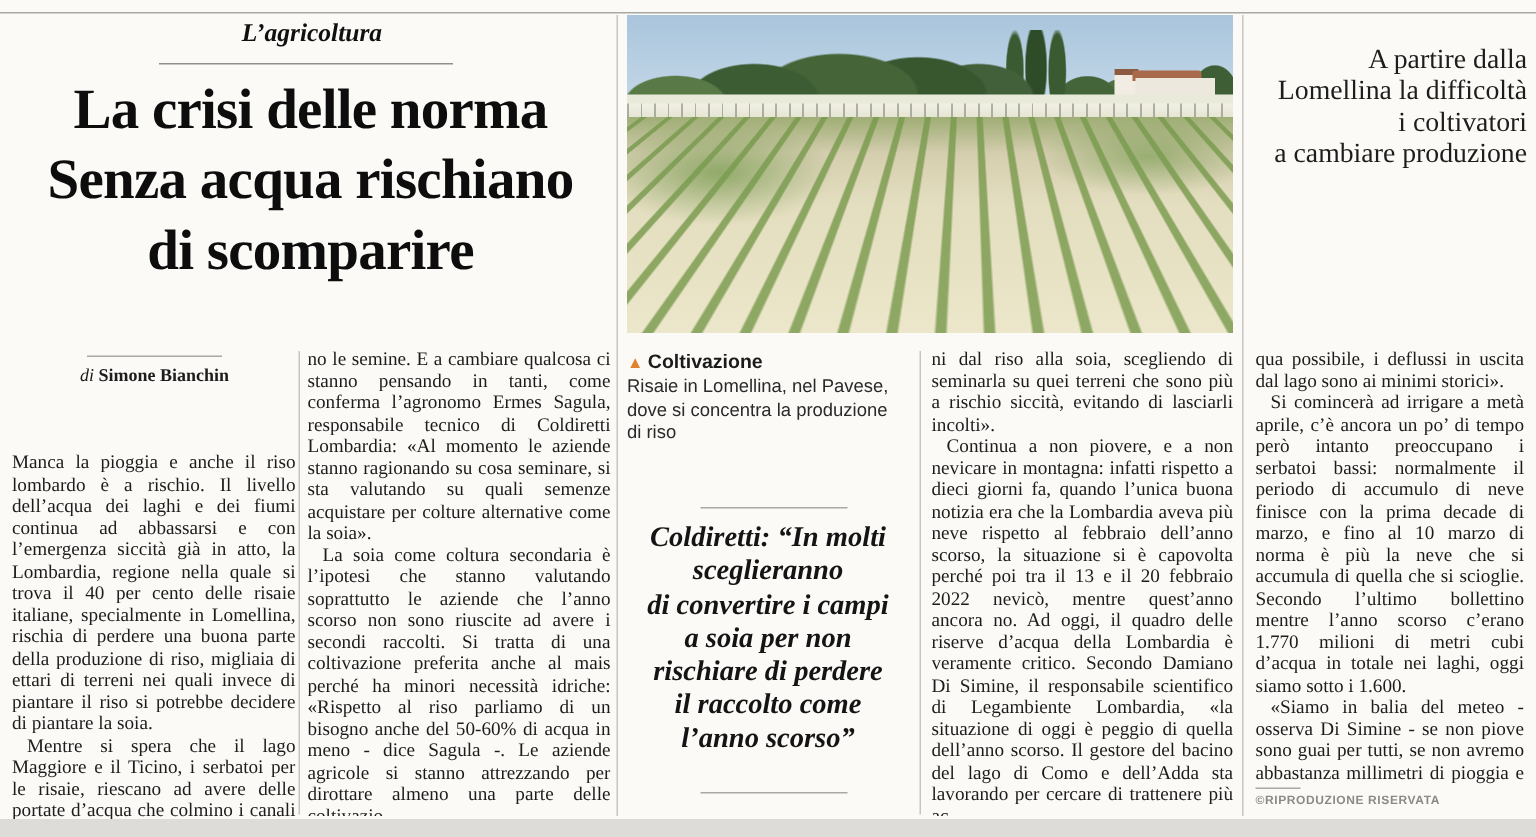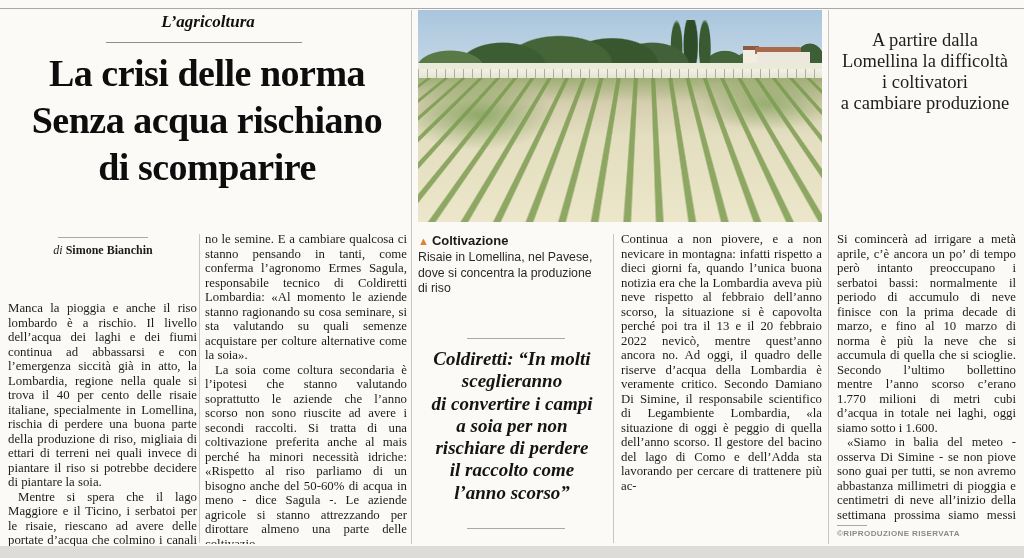--- a/index.html
+++ b/index.html
@@ -87,21 +87,21 @@
   .caption-marker{color:var(--accent-orange,#e0832f);font-size:11px;margin-right:3px;}
   .caption-text{font-size:12.3px;line-height:15.5px;color:#2a2a2a;}
 
   
   .quote-rule-top{top:338px;left:467px;width:98px;}
   .quote-rule-bottom{top:528px;left:467px;width:98px;}
   .pull-quote{top:348px;left:412px;width:200px;text-align:center;
      font-size:19px;line-height:22.3px;font-weight:bold;font-style:italic;color:#141414;}
 
   
-  .sidebar{top:30px;left:832px;width:186px;text-align:center;
+  .sidebar{top:30px;left:832px;width:186px;text-align:right;
      font-size:18.5px;line-height:21px;color:#1d1d1d;}
 
   
   .footer-rule{top:525px;left:837px;width:30px;}
   .footer{top:529px;left:837px;width:180px;font-family:"Liberation Sans",sans-serif;
      font-size:8px;font-weight:bold;color:#8a8a88;letter-spacing:.4px;}
 </style>
 </head>
 <body>
 
@@ -162,33 +162,35 @@
   <div>a soia per non</div>
   <div>rischiare di perdere</div>
   <div>il raccolto come</div>
   <div>l’anno scorso”</div>
 </div>
 <div class="abs hairline quote-rule-bottom"></div>
 
 <div class="abs vrule vr-3"></div>
 
 <div class="abs col col-4">
+  <p>ni dal riso alla soia, scegliendo di seminarla su quei terreni che sono più a rischio siccità, evitando di lasciarli incolti».</p>
   <p>Continua a non piovere, e a non nevicare in montagna: infatti rispetto a dieci giorni fa, quando l’unica buona notizia era che la Lombardia aveva più neve rispetto al febbraio dell’anno scorso, la situazione si è capovolta perché poi tra il 13 e il 20 febbraio 2022 nevicò, mentre quest’anno ancora no. Ad oggi, il quadro delle riserve d’acqua della Lombardia è veramente critico. Secondo Damiano Di Simine, il responsabile scientifico di Legambiente Lombardia, «la situazione di oggi è peggio di quella dell’anno scorso. Il gestore del bacino del lago di Como e dell’Adda sta lavorando per cercare di trattenere più ac-</p>
 </div>
 
 <div class="abs vrule vr-4"></div>
 
 <div class="abs sidebar">
   <div>A partire dalla</div>
   <div>Lomellina la difficoltà</div>
   <div>i coltivatori</div>
   <div>a cambiare produzione</div>
 </div>
 
 <div class="abs col col-5">
+  <p>qua possibile, i deflussi in uscita dal lago sono ai minimi storici».</p>
   <p>Si comincerà ad irrigare a metà aprile, c’è ancora un po’ di tempo però intanto preoccupano i serbatoi bassi: normalmente il periodo di accumulo di neve finisce con la prima decade di marzo, e fino al 10 marzo di norma è più la neve che si accumula di quella che si scioglie. Secondo l’ultimo bollettino mentre l’anno scorso c’erano 1.770 milioni di metri cubi d’acqua in totale nei laghi, oggi siamo sotto i 1.600.</p>
   <p>«Siamo in balia del meteo - osserva Di Simine - se non piove sono guai per tutti, se non avremo abbastanza millimetri di pioggia e centimetri di neve all’inizio della settimana prossima siamo messi veramente male».</p>
 </div>
 
 <div class="abs hairline footer-rule"></div>
 <div class="abs footer">©RIPRODUZIONE RISERVATA</div>
 
 <div class="abs bottom-strip"></div>
 
 </body></html>

